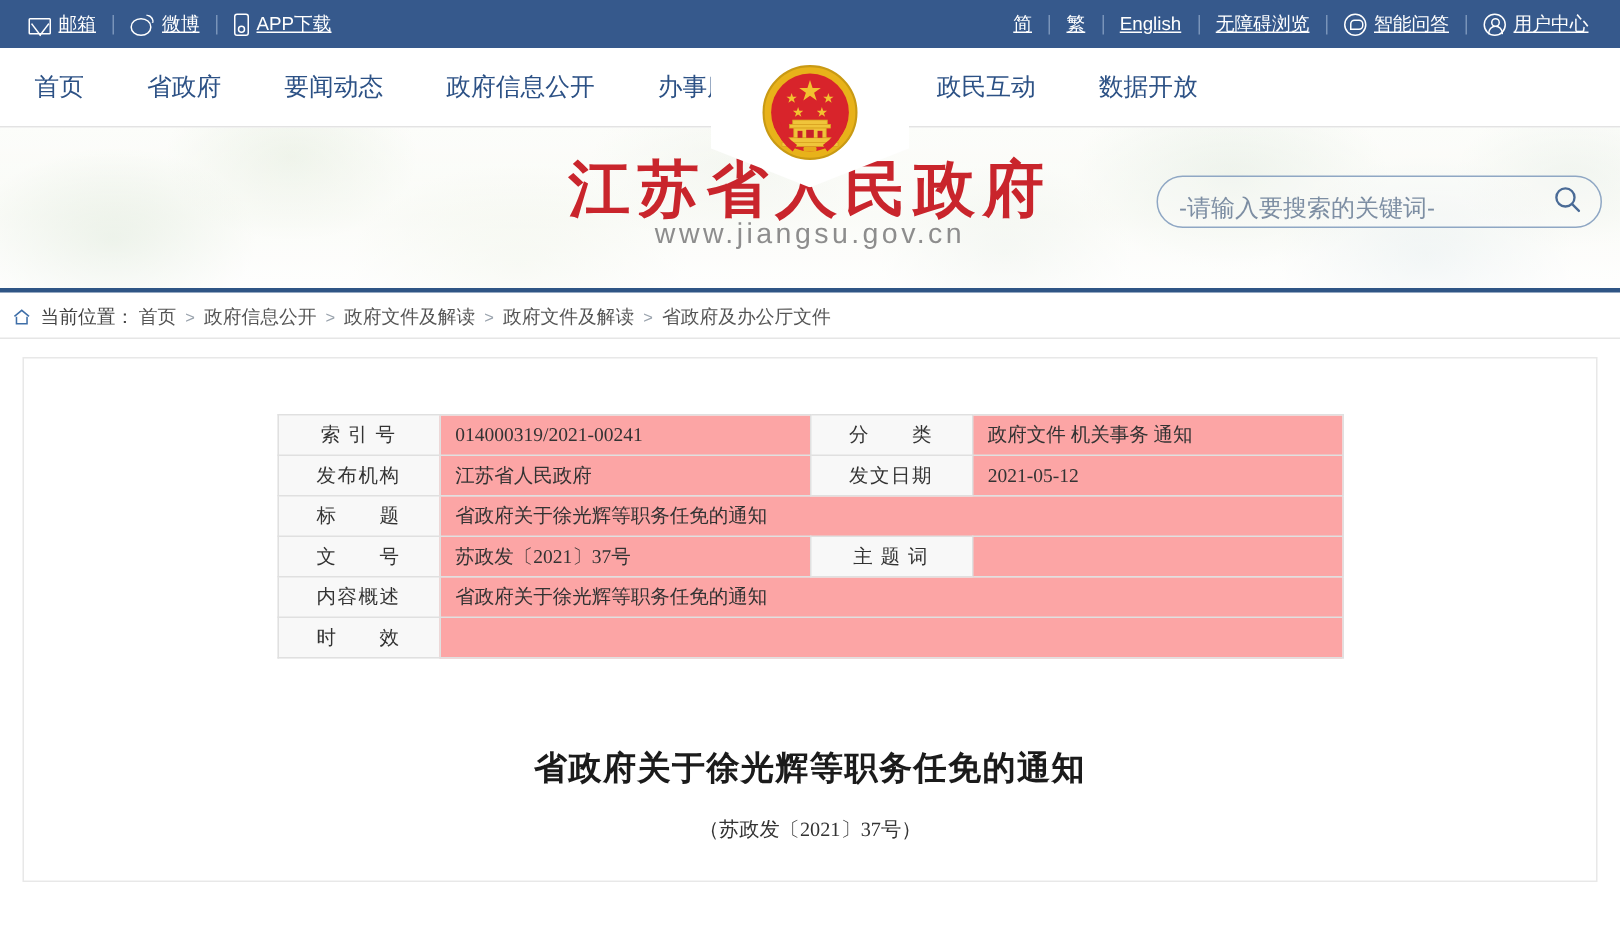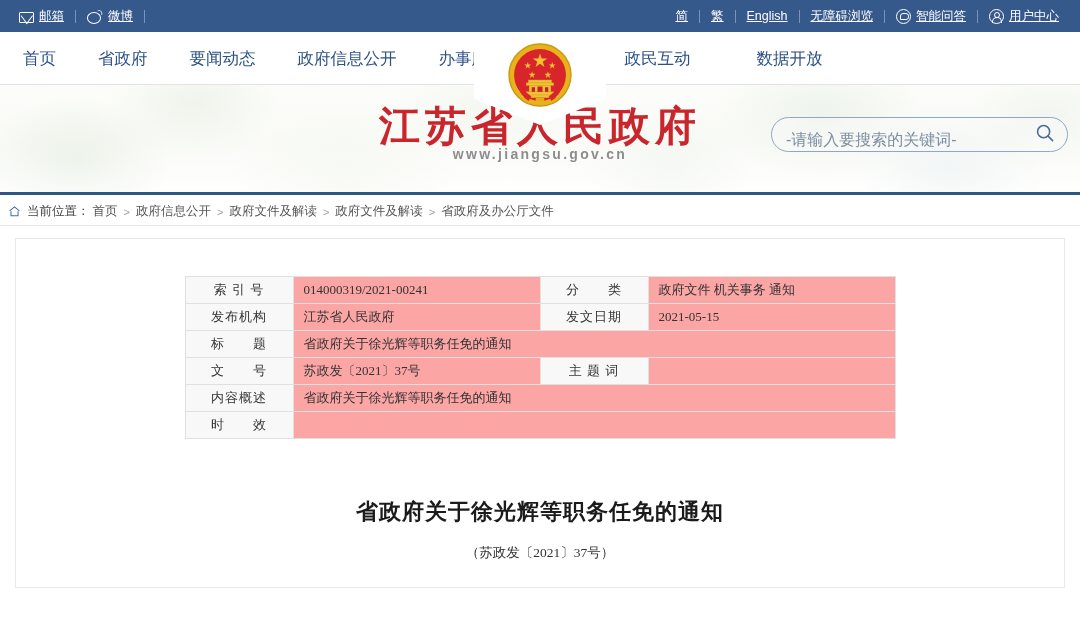--- a/index.html
+++ b/index.html
@@ -83,21 +83,21 @@
     height: 53px;
     background: #ffffff;
     border-bottom: 1px solid #e3e3e3;
     z-index: 2;
   }
   .nav {
     display: flex; align-items: center; height: 53px;
     font-size: 16.5px; color: #2a4f80;
   }
   .nav-left { display: flex; }
-  .nav-right { display: flex; gap: 24px; }
+  .nav-right { display: flex; }
   .nav a {
     color: #2c5185; text-decoration: none; white-space: nowrap;
     padding: 0 21px; line-height: 53px;
   }
   .nav-left { margin-left: 2px; }
   .nav-right { margin-left: 78px; }
 
   
   .emblem-holder {
     position: absolute; left: 474px; top: 0; width: 132px; height: 93px;
@@ -136,21 +136,21 @@
   .site-title {
     position: absolute; left: 0; right: 0; top: 14px;
     text-align: center;
     font-family: "DejaVu Sans", "Liberation Sans", sans-serif;
     font-size: 41px; font-weight: bold; letter-spacing: 5px;
     color: #c9252c; white-space: nowrap;
   }
   .site-url {
     position: absolute; left: 0; right: 0; top: 61px;
     text-align: center;
-    font-size: 14px; font-weight: bold; letter-spacing: 2.3px;
+    font-size: 19px; font-weight: normal; letter-spacing: 2.3px;
     color: #8d8d8d;
   }
   .searchbox {
     position: absolute; right: 12px; top: 32px;
     width: 297px; height: 35px;
     border: 1px solid #8fa7c4; border-radius: 18px;
     background: rgba(255,255,255,.22);
     display: flex; align-items: center;
   }
   .searchbox input {
@@ -220,20 +220,24 @@
     <a class="tb-item" href="#">
       <span class="tb-ic ic-mail"></span>
       <span>邮箱</span>
     </a>
     <span class="tb-sep"></span>
     <a class="tb-item" href="#">
       <span class="tb-ic ic-weibo"></span>
       <span>微博</span>
     </a>
     <span class="tb-sep"></span>
+    <a class="tb-item" href="#">
+      <span class="tb-ic ic-phone"></span>
+      <span>APP下载</span>
+    </a>
   </div>
 
   <div class="topbar-right">
     <a class="tb-item" href="#">
       <span>简</span>
     </a>
     <span class="tb-sep"></span>
     <a class="tb-item" href="#">
       <span>繁</span>
     </a>
@@ -364,21 +368,21 @@
           <tr>
         <td class="k">索 引 号</td>
         <td class="v">014000319/2021-00241</td>
         <td class="k">分　　类</td>
         <td class="v">政府文件 机关事务 通知</td>
       </tr>
       <tr>
         <td class="k">发布机构</td>
         <td class="v">江苏省人民政府</td>
         <td class="k">发文日期</td>
-        <td class="v">2021-05-15</td>
+        <td class="v">2021-05-12</td>
       </tr>
       <tr>
         <td class="k">标　　题</td>
         <td class="v" colspan="3">省政府关于徐光辉等职务任免的通知</td>
       </tr>
       <tr>
         <td class="k">文　　号</td>
         <td class="v">苏政发〔2021〕37号</td>
         <td class="k">主 题 词</td>
         <td class="v"></td>

